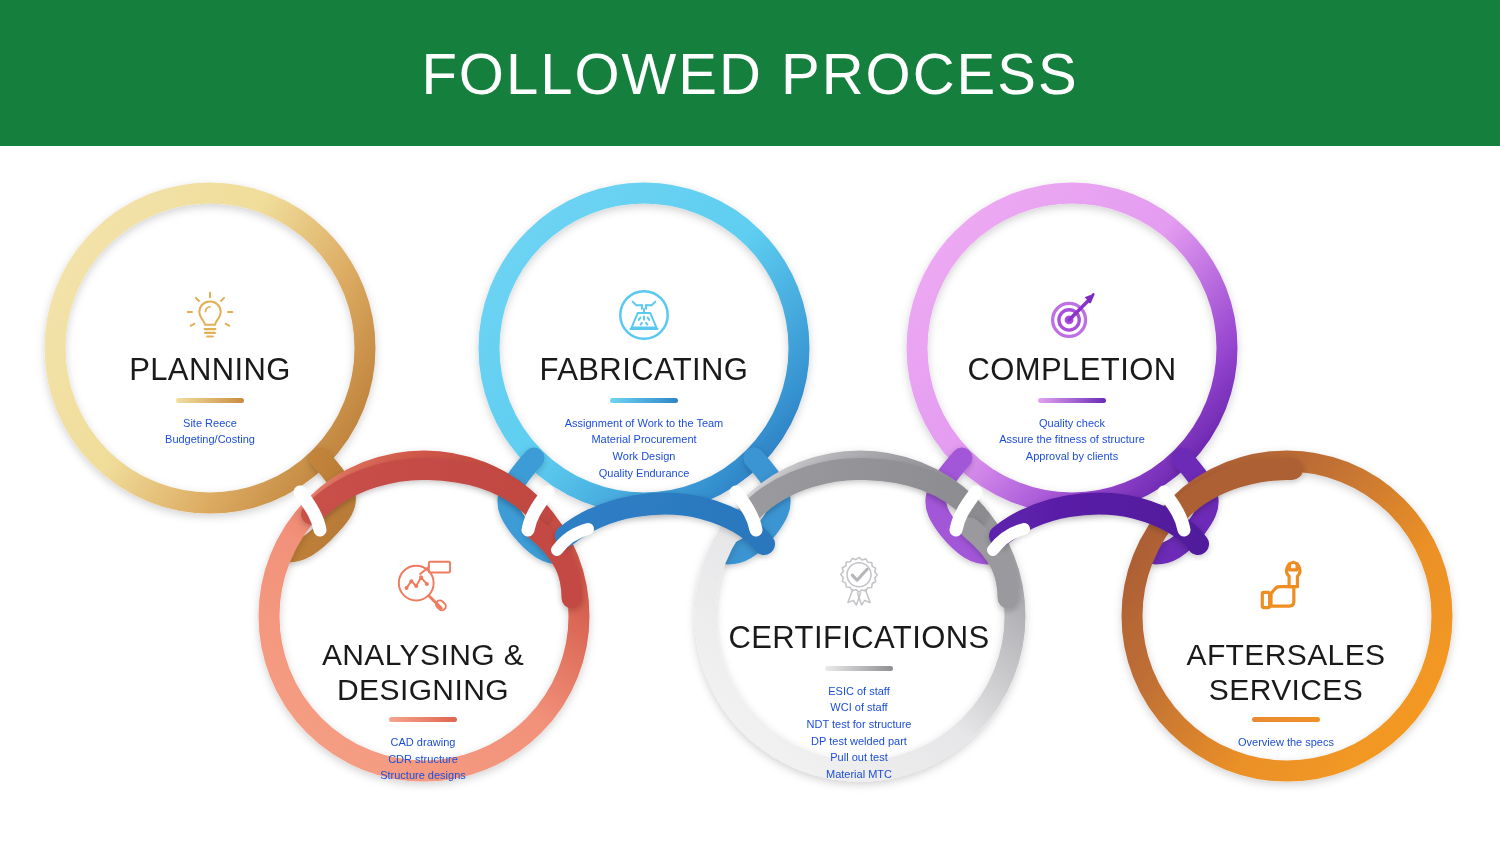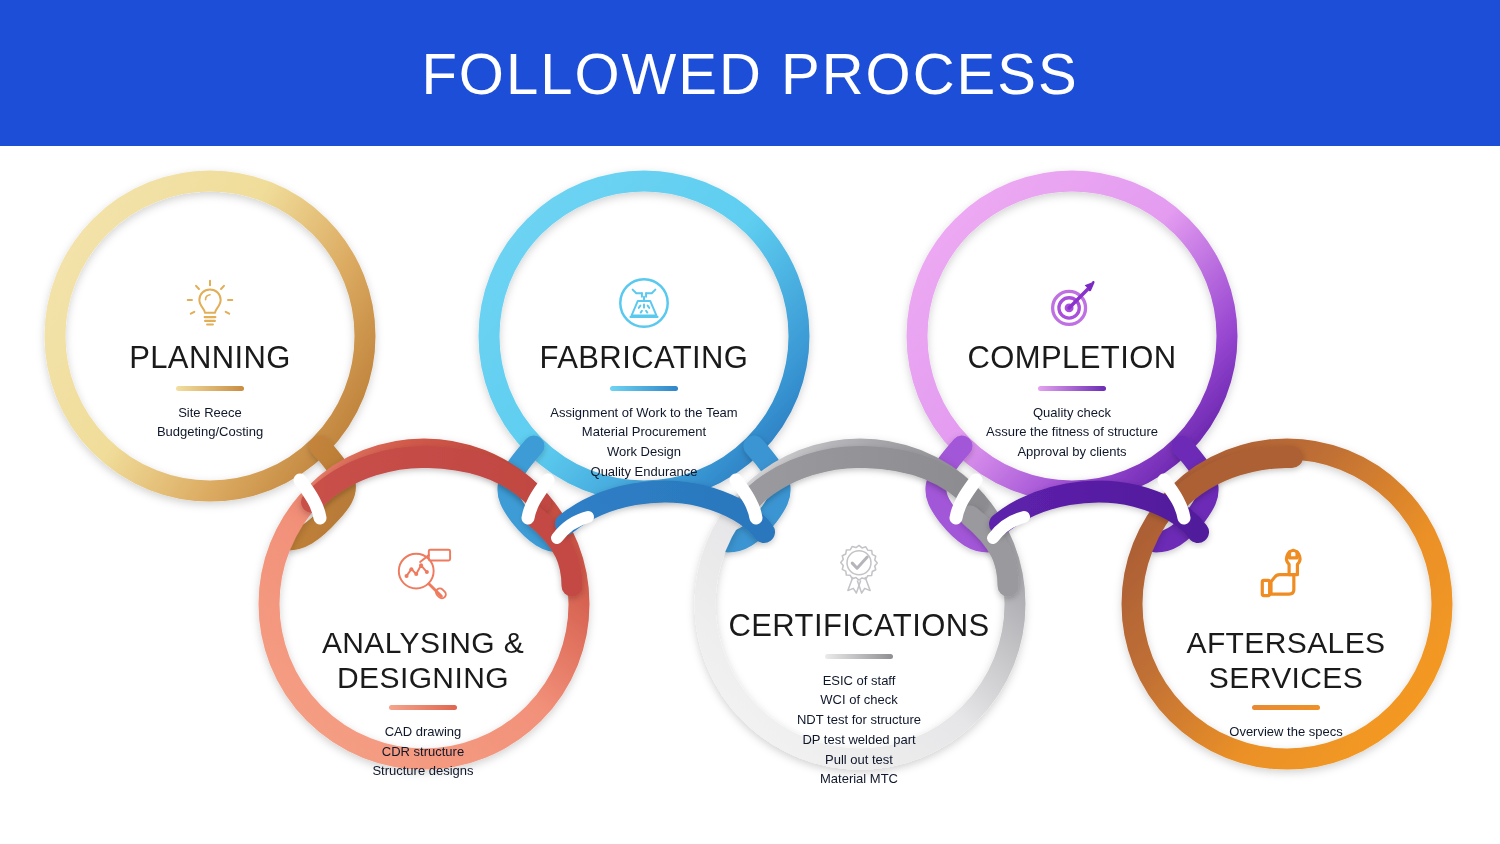--- a/index.html
+++ b/index.html
@@ -16,39 +16,39 @@
     position: relative;
   }
 
   
   .header-band {
     position: absolute;
     left: 0;
     top: 0;
     width: 1500px;
     height: 146px;
-    background: #1d4ed8;
+    background: #15803d;
     display: flex;
     align-items: center;
     justify-content: center;
   }
   .header-title {
     color: #ffffff;
     font-size: 58px;
     letter-spacing: 2px;
     font-weight: 400;
     font-family: "Liberation Sans", sans-serif;
     white-space: nowrap;
   }
 
   
   .board {
     position: absolute;
     left: 0;
-    top: 134px;
+    top: 146px;
     width: 1500px;
     height: 698px;
   }
   .rings-svg {
     position: absolute;
     left: 0;
     top: 0;
     width: 1500px;
     height: 698px;
   }
@@ -82,22 +82,22 @@
   .node-title.small { font-size: 30px; margin-top: 21px; }
 
   .node-rule {
     width: 68px;
     height: 5px;
     border-radius: 3px;
     margin: 9px auto 12px auto;
   }
 
   .node-items {
-    font-size: 13px;
-    color: #0f172a;
+    font-size: 11px;
+    color: #1d4ed8;
     line-height: 1.52;
     font-family: "Liberation Sans", sans-serif;
   }
   .node-items div { white-space: nowrap; }
 
   
   #node-planning        { left: 60px;   top: 130px; }
   #node-analysing       { left: 273px;  top: 398px; }
   #node-fabricating     { left: 494px;  top: 130px; }
   #node-certifications  { left: 709px;  top: 398px; }
@@ -344,21 +344,21 @@
           <circle cx="30" cy="21.4" r="12.4"></circle>
           <path d="M23 21.8l5 5.3 10.5-11.6" stroke-width="3.1" stroke="#b4b4b9"></path>
           <path d="M23.5 36.6l-5 13.6 5.6-2.3 3.2 4.8 4.3-12.4"></path>
           <path d="M36.5 36.6l5 13.6-5.6-2.3-3.2 4.8-4.3-12.4"></path>
         </svg>
       </div>
       <div class="node-title">CERTIFICATIONS</div>
       <div class="node-rule" style="background:linear-gradient(90deg,#ebebeb,#8f8f93);"></div>
       <div class="node-items">
         <div>ESIC of staff</div>
-        <div>WCI of check</div>
+        <div>WCI of staff</div>
         <div>NDT test for structure</div>
         <div>DP test welded part</div>
         <div>Pull out test</div>
         <div>Material MTC</div>
       </div>
     </div>
   </div>
 
   <div class="node" id="node-aftersales">
     <div class="node-inner">

